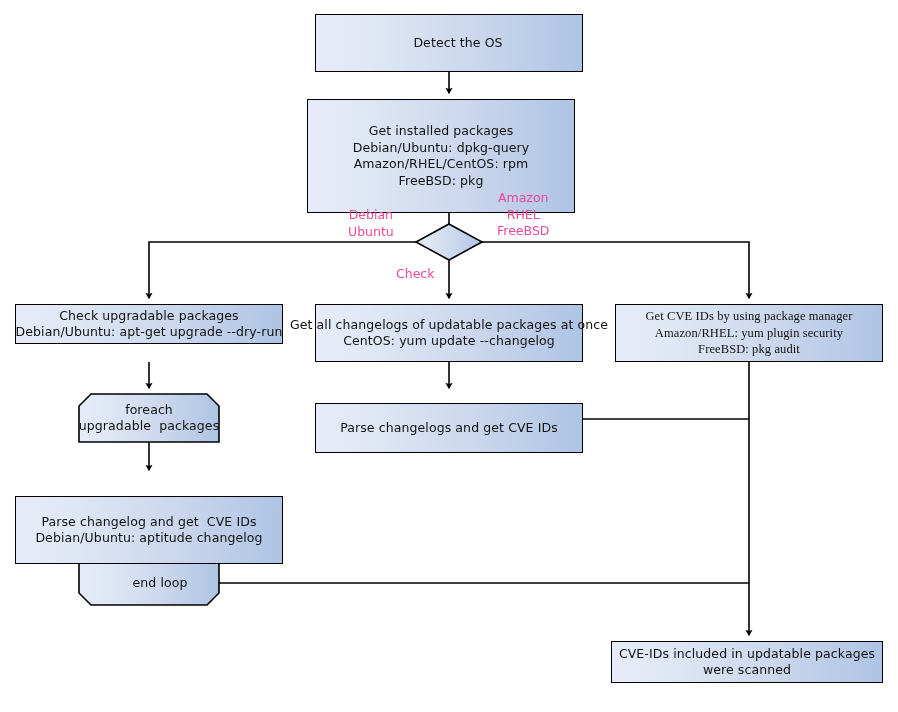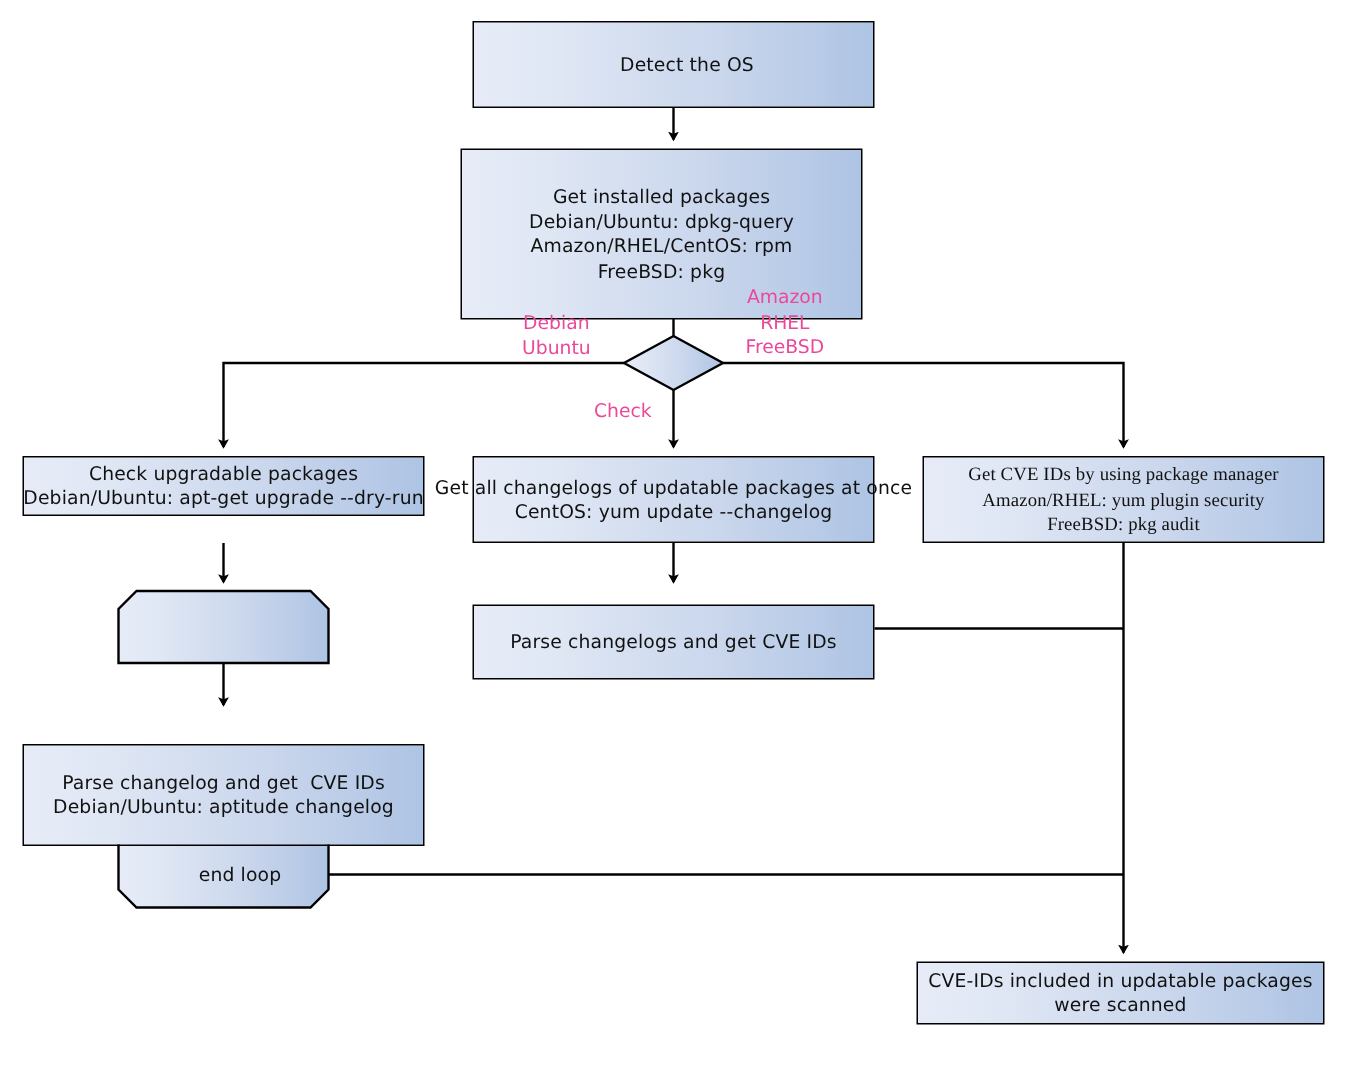--- a/index.html
+++ b/index.html
@@ -127,20 +127,22 @@
 FreeBSD: pkg audit</div>
 
   <div class="node" style="left:315px; top:403px; width:268px; height:50px;">Parse changelogs and get CVE IDs</div>
 
   <div class="node" style="left:15px; top:496px; width:268px; height:68px;">Parse changelog and get  CVE IDs
 Debian/Ubuntu: aptitude changelog</div>
 
   <div class="node" style="left:611px; top:641px; width:272px; height:42px;">CVE-IDs included in updatable packages
 were scanned</div>
 
+  <div class="node loop-start" style="left:79px; top:394px; width:140px; height:48px;">foreach
+upgradable  packages</div>
 
   <div class="node loop-end" style="left:79px; top:561px; width:162px; height:44px;">end loop</div>
 
   <div class="edge-label" style="left:348px; top:207px;">Debian
 Ubuntu</div>
 
   <div class="edge-label" style="left:497px; top:190px;">Amazon
 RHEL
 FreeBSD</div>
 

